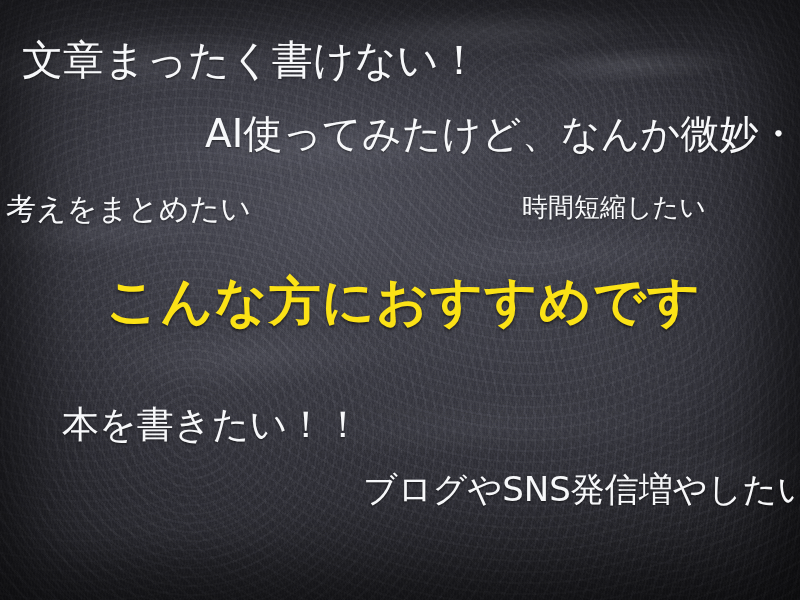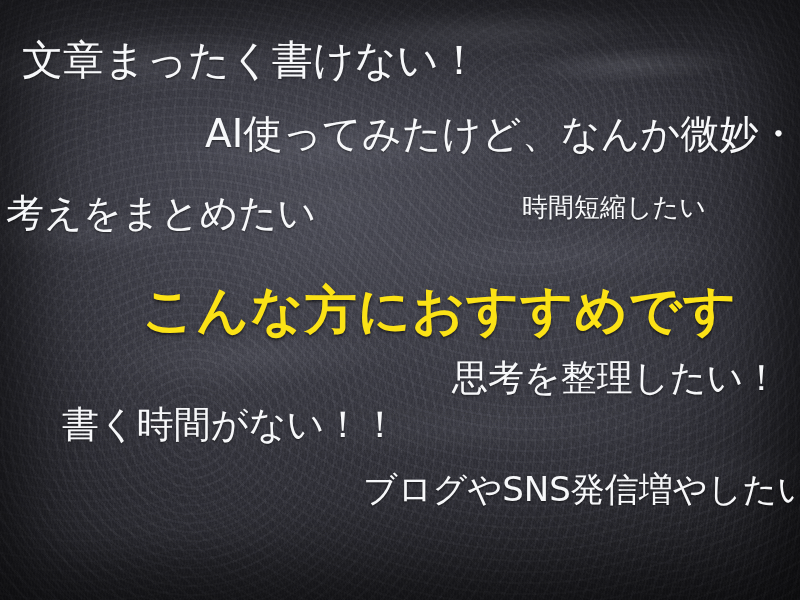--- a/index.html
+++ b/index.html
@@ -94,23 +94,23 @@
   .headline {
     color: #fbe216;
     font-weight: 700;
     letter-spacing: 1px;
     text-shadow: 0 2px 3px rgba(0,0,0,0.55);
   }
 
   
   #line-0 { left: 22px;  top: 40px;  font-size: 41px; }
   #line-1 { left: 205px; top: 114px; font-size: 39px; }
-  #line-2 { left: 6px;   top: 194px; font-size: 38px; }
+  #line-2 { left: 6px;   top: 194px; font-size: 30px; }
   #line-3 { left: 522px; top: 194px; font-size: 26px; }
-  #headline { left: 106px; top: 284px; font-size: 52px; margin-left: 36px; }
+  #headline { left: 106px; top: 275px; font-size: 52px; }
   #line-4 { left: 452px; top: 360px; font-size: 36px; }
   #line-5 { left: 62px;  top: 406px; font-size: 37px; }
   #line-6 { left: 363px; top: 472px; font-size: 34px; }
   #line-7 { left: 18px;  top: 518px; font-size: 43px; }
 </style>
 </head>
 <body>
 
 <div id="slide">
 
@@ -123,20 +123,19 @@
   <div class="line chalk-white" id="line-0">文章まったく書けない！</div>
 
   <div class="line chalk-white" id="line-1">AI使ってみたけど、なんか微妙・・</div>
 
   <div class="line chalk-white" id="line-2">考えをまとめたい</div>
 
   <div class="line chalk-white" id="line-3">時間短縮したい</div>
 
   <div class="line headline" id="headline">こんな方におすすめです</div>
 
-  <div class="line chalk-white" id="line-4">思考を整理したい！</div>
 
-  <div class="line chalk-white" id="line-5">書く時間がない！！</div>
+  <div class="line chalk-white" id="line-5">本を書きたい！！</div>
 
   <div class="line chalk-white" id="line-6">ブログやSNS発信増やしたい</div>
 
 
 </div>
 
 </body></html>

